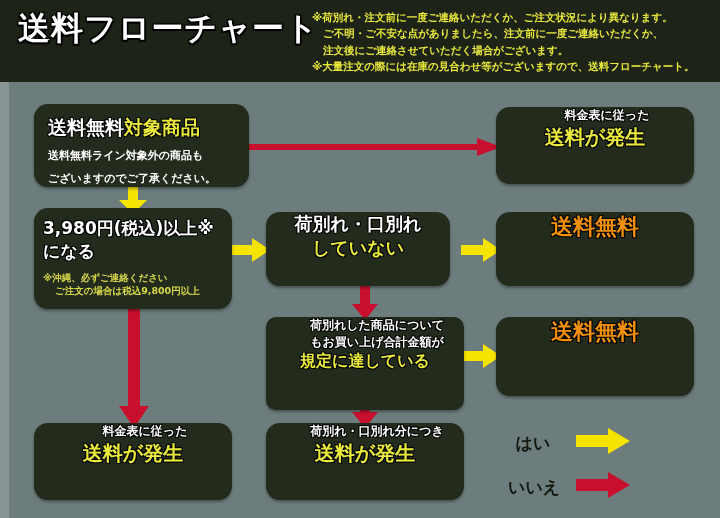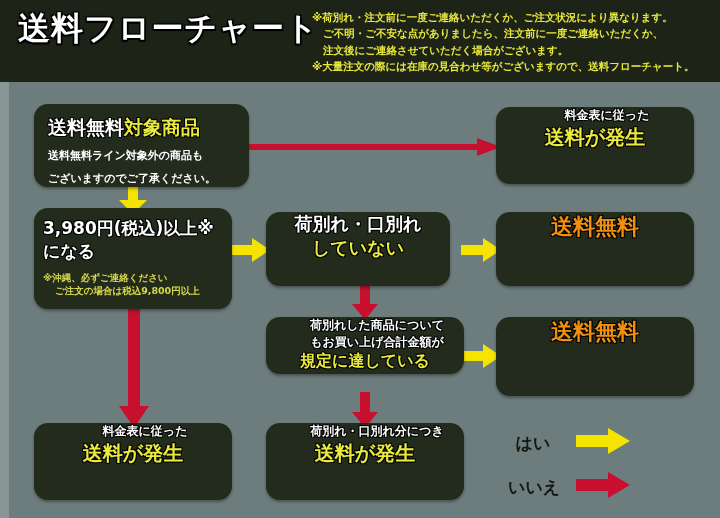--- a/index.html
+++ b/index.html
@@ -142,21 +142,21 @@
     width: 184px; height: 74px;
   }
   
   #node-free-1 {
     left: 496px; top: 130px;
     width: 198px; height: 74px;
   }
   
   #node-split-amount {
     left: 266px; top: 235px;
-    width: 198px; height: 57px;
+    width: 198px; height: 93px; border-radius: 10px;
   }
   
   #node-free-2 {
     left: 496px; top: 235px;
     width: 198px; height: 79px;
   }
   
   #node-fee-bottom {
     left: 34px; top: 341px;
     width: 198px; height: 77px;

